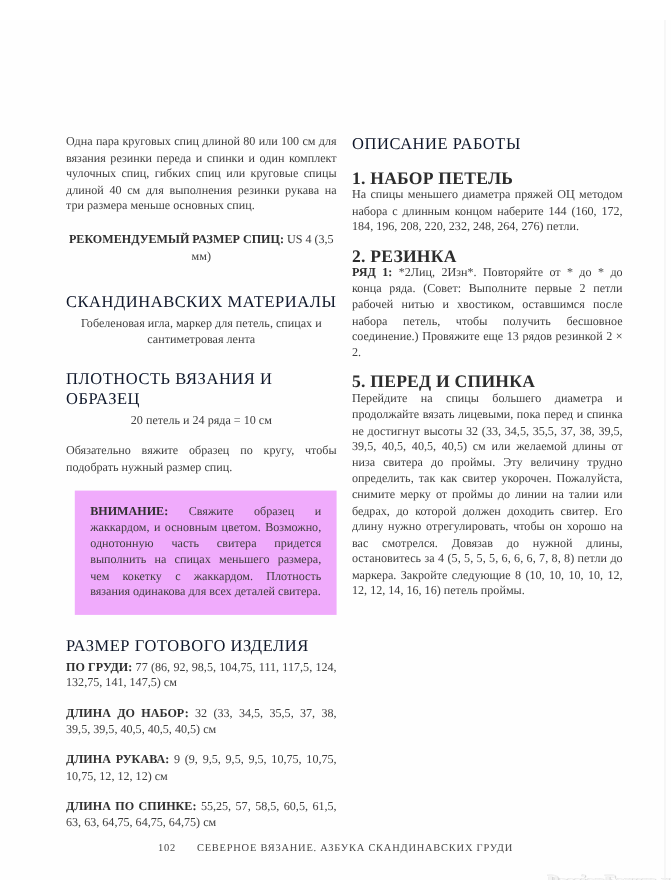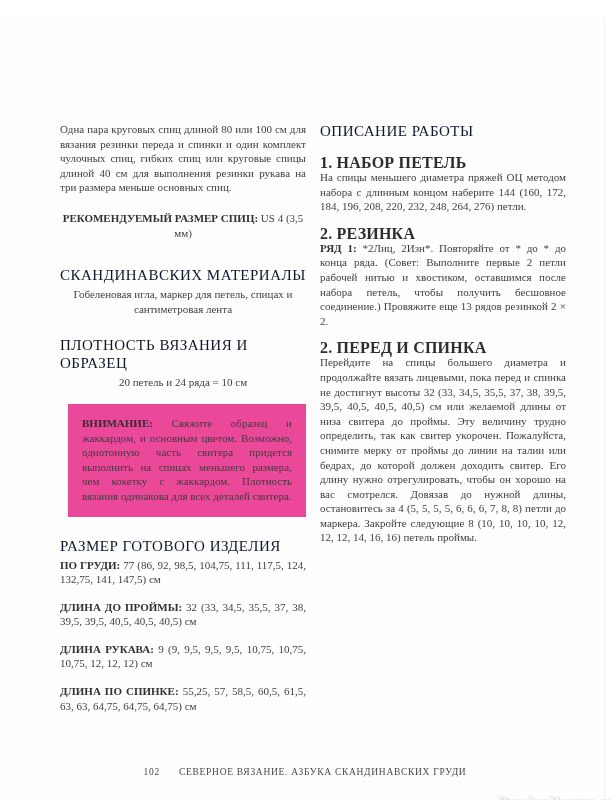--- a/index.html
+++ b/index.html
@@ -24,21 +24,21 @@
     color:#2d2d2d; margin:0; line-height:14px;
   }
 
   .mt-s  { margin-top:13px; }
   .mt-m  { margin-top:16px; }
   .mt-l  { margin-top:20px; }
   .mt-xl { margin-top:26px; }
   .mt-xs { margin-top:3px; }
 
   .attention-box {
-    margin:14px 0 0 8px; background:#ec4899; padding:12px 14px 13px 14px;
+    margin:14px 0 0 8px; background:#f0abfc; padding:12px 14px 13px 14px;
   }
 
   .footer {
     position:absolute; left:0; top:749px; width:100%; text-align:center;
     font-size:9.5px; letter-spacing:0.7px; color:#474747;
   }
   .footer .pagenum { margin-right:16px;text-align:center; }
 
   .watermark {
     position:absolute; left:498px; top:774px;
@@ -64,37 +64,38 @@
     <p class="body no-just mt-m">
       <span class="lbl">РЕКОМЕНДУЕМЫЙ РАЗМЕР СПИЦ:</span>
       <span>US 4 (3,5 мм)</span>
     </p>
 
     <h2 class="h-big mt-xl">СКАНДИНАВСКИХ МАТЕРИАЛЫ</h2>
     <p class="body no-just mt-xs">Гобеленовая игла, маркер для петель, спицах и сантиметровая лента</p>
 
     <h2 class="h-big mt-l">ПЛОТНОСТЬ ВЯЗАНИЯ И ОБРАЗЕЦ</h2>
     <p class="body no-just mt-xs">20 петель и 24 ряда = 10 см</p>
+    <p class="body mt-s">Обязательно вяжите образец по кругу, чтобы подобрать нужный размер спиц.</p>
 
     <div class="attention-box">
       <p class="body">
         <span class="lbl">ВНИМАНИЕ:</span>
         <span>Свяжите образец и жаккардом, и основным цветом. Возможно, однотонную часть свитера придется выполнить на спицах меньшего размера, чем кокетку с жаккардом. Плотность вязания одинакова для всех деталей свитера.</span>
       </p>
     </div>
 
     <h2 class="h-big mt-l">РАЗМЕР ГОТОВОГО ИЗДЕЛИЯ</h2>
 
     <p class="body mt-xs">
       <span class="lbl">ПО ГРУДИ:</span>
       <span>77 (86, 92, 98,5, 104,75, 111, 117,5, 124, 132,75, 141, 147,5) см</span>
     </p>
 
     <p class="body mt-s">
-      <span class="lbl">ДЛИНА ДО ПРОЙМЫ:</span>
+      <span class="lbl">ДЛИНА ДО НАБОР:</span>
       <span>32 (33, 34,5, 35,5, 37, 38, 39,5, 39,5, 40,5, 40,5, 40,5) см</span>
     </p>
 
     <p class="body mt-s">
       <span class="lbl">ДЛИНА РУКАВА:</span>
       <span>9 (9, 9,5, 9,5, 9,5, 10,75, 10,75, 10,75, 12, 12, 12) см</span>
     </p>
 
 
     <p class="body mt-s">
@@ -110,21 +111,21 @@
 
     <h3 class="h-sub mt-m">1. НАБОР ПЕТЕЛЬ</h3>
     <p class="body">На спицы меньшего диаметра пряжей ОЦ методом набора с длинным концом наберите 144 (160, 172, 184, 196, 208, 220, 232, 248, 264, 276) петли.</p>
 
     <h3 class="h-sub mt-s">2. РЕЗИНКА</h3>
     <p class="body">
       <span class="lbl">РЯД 1:</span>
       <span>*2Лиц, 2Изн*. Повторяйте от * до * до конца ряда. (Совет: Выполните первые 2 петли рабочей нитью и хвостиком, оставшимся после набора петель, чтобы получить бесшовное соединение.) Провяжите еще 13 рядов резинкой 2 × 2.</span>
     </p>
 
-    <h3 class="h-sub mt-s">2. ПЕРЕД И СПИНКА</h3>
+    <h3 class="h-sub mt-s">5. ПЕРЕД И СПИНКА</h3>
     <p class="body">Перейдите на спицы большего диаметра и продолжайте вязать лицевыми, пока перед и спинка не достигнут высоты 32 (33, 34,5, 35,5, 37, 38, 39,5, 39,5, 40,5, 40,5, 40,5) см или желаемой длины от низа свитера до проймы. Эту величину трудно определить, так как свитер укорочен. Пожалуйста, снимите мерку от проймы до линии на талии или бедрах, до которой должен доходить свитер. Его длину нужно отрегулировать, чтобы он хорошо на вас смотрелся. Довязав до нужной длины, остановитесь за 4 (5, 5, 5, 5, 6, 6, 6, 7, 8, 8) петли до маркера. Закройте следующие 8 (10, 10, 10, 10, 12, 12, 12, 14, 16, 16) петель проймы.</p>
 
   </div>
 
   <div class="footer">
     <span class="pagenum">102</span>
     <span>СЕВЕРНОЕ ВЯЗАНИЕ. АЗБУКА СКАНДИНАВСКИХ ГРУДИ</span>
   </div>
 
   <div class="watermark">PassionForum.ru</div>

